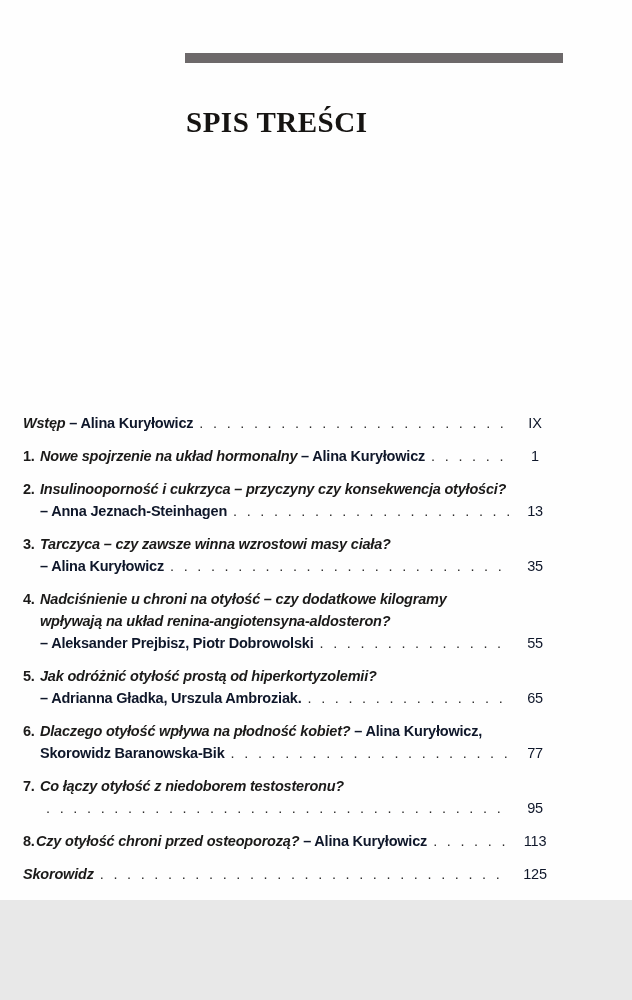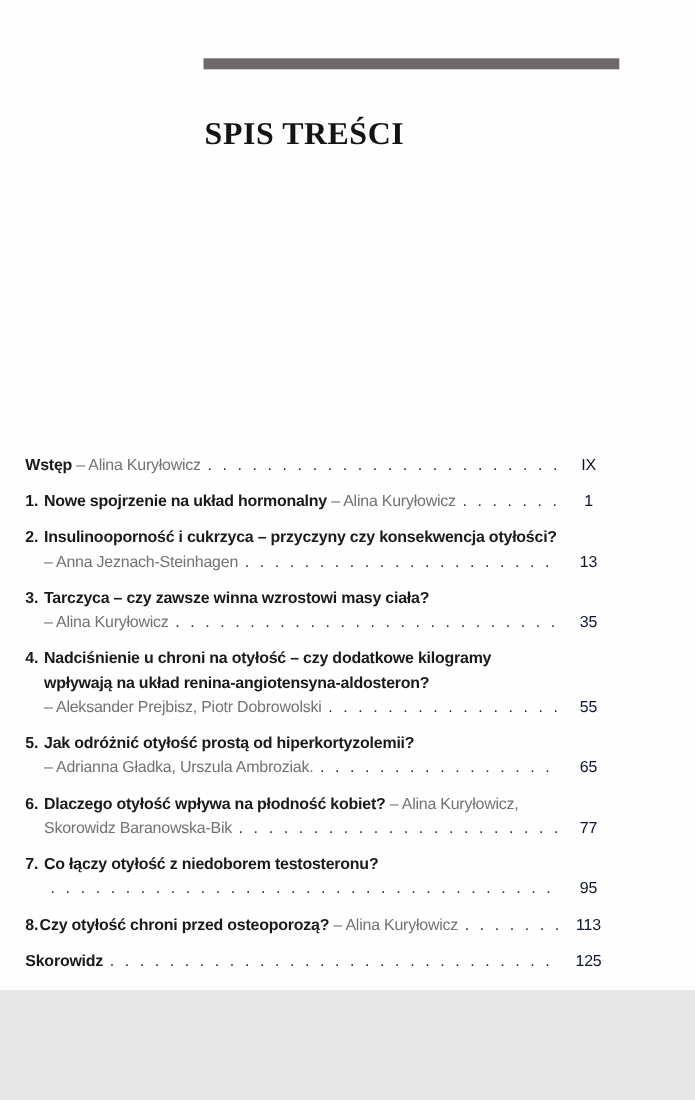--- a/index.html
+++ b/index.html
@@ -46,22 +46,22 @@
   .entry { margin-bottom: 11px; }
   .row { display: flex; align-items: baseline; }
   .row .num {
     flex: 0 0 17px;
     font-weight: 700;
     color: #1b1a19;
   }
   .entry.tight .row .num { flex-basis: 13px; }
   .row.cont { padding-left: 17px; }
   .row .text { flex: 0 0 auto; white-space: nowrap; }
-  .text .b { font-weight: 700; color: #1b1a19; }
-  .text .r { font-weight: 400; color: #737373; }
+  .text .b { font-weight: 700; color: #1b1a19; font-style: italic; }
+  .text .r { font-weight: 700; color: #0f172a; }
   .leader {
     flex: 1 1 0;
     overflow: hidden;
     white-space: nowrap;
     text-align: right;
     margin: 0 9px 0 6px;
     word-spacing: 6px;
     color: #2c2b2a;
   }
   .pagenum {

